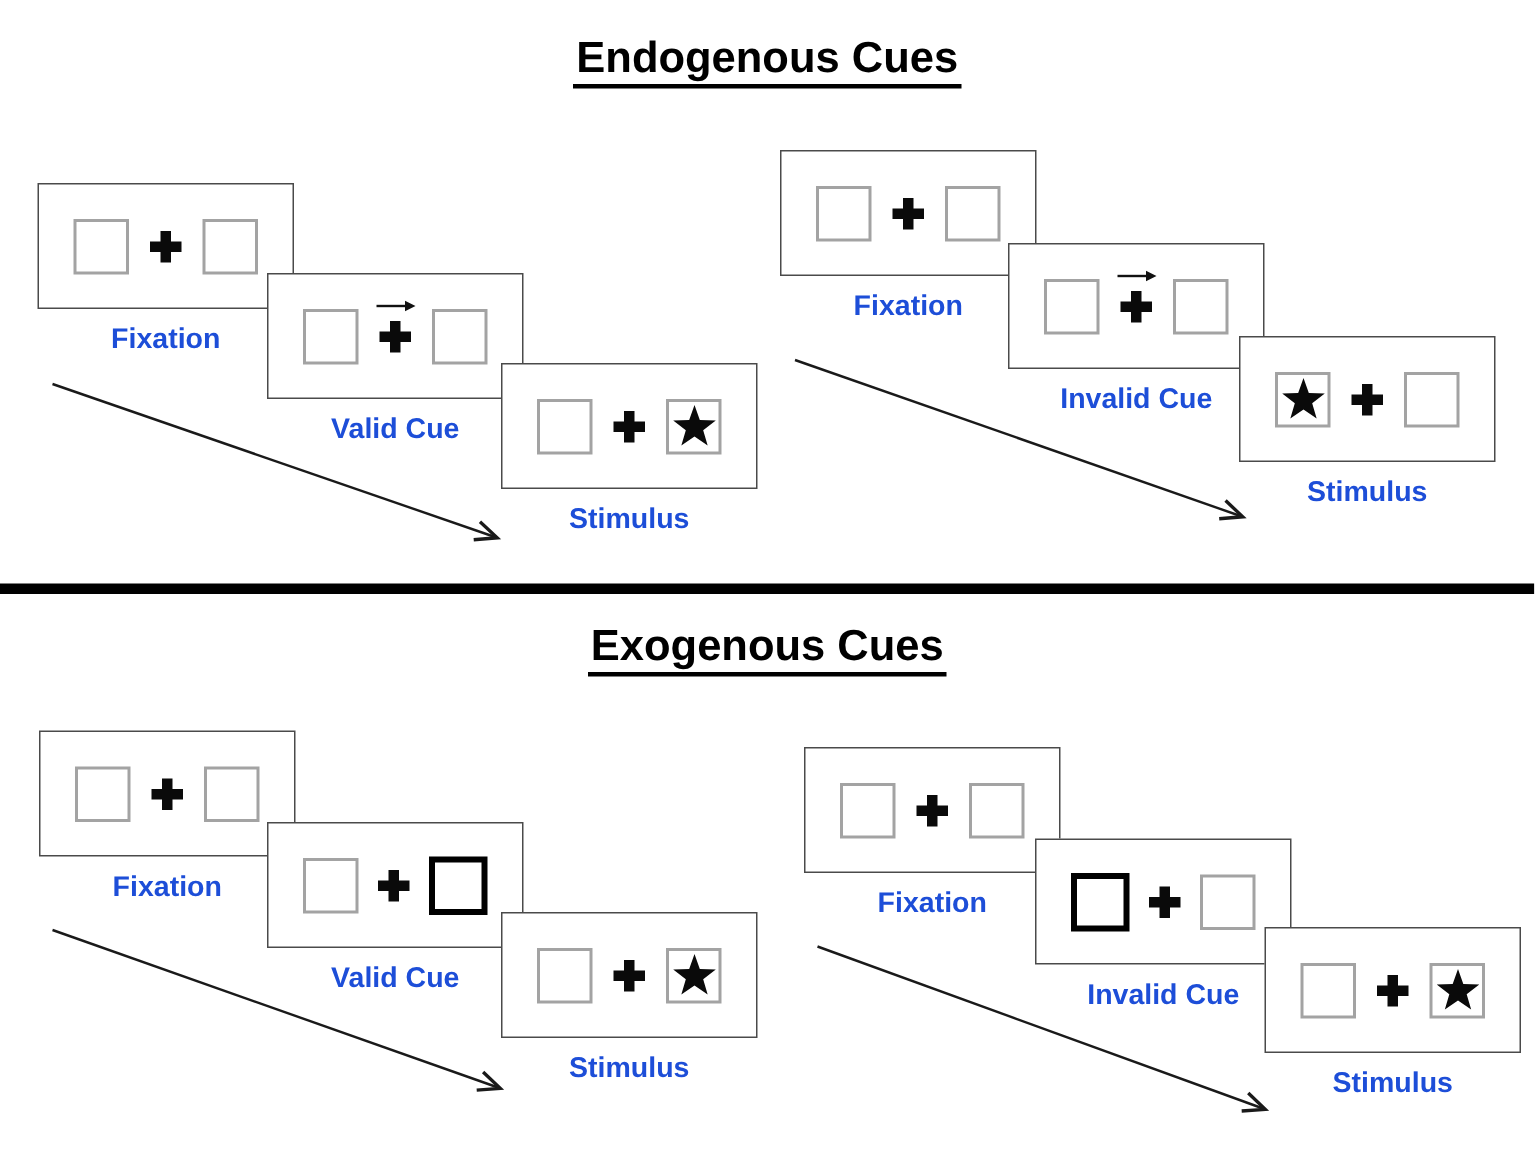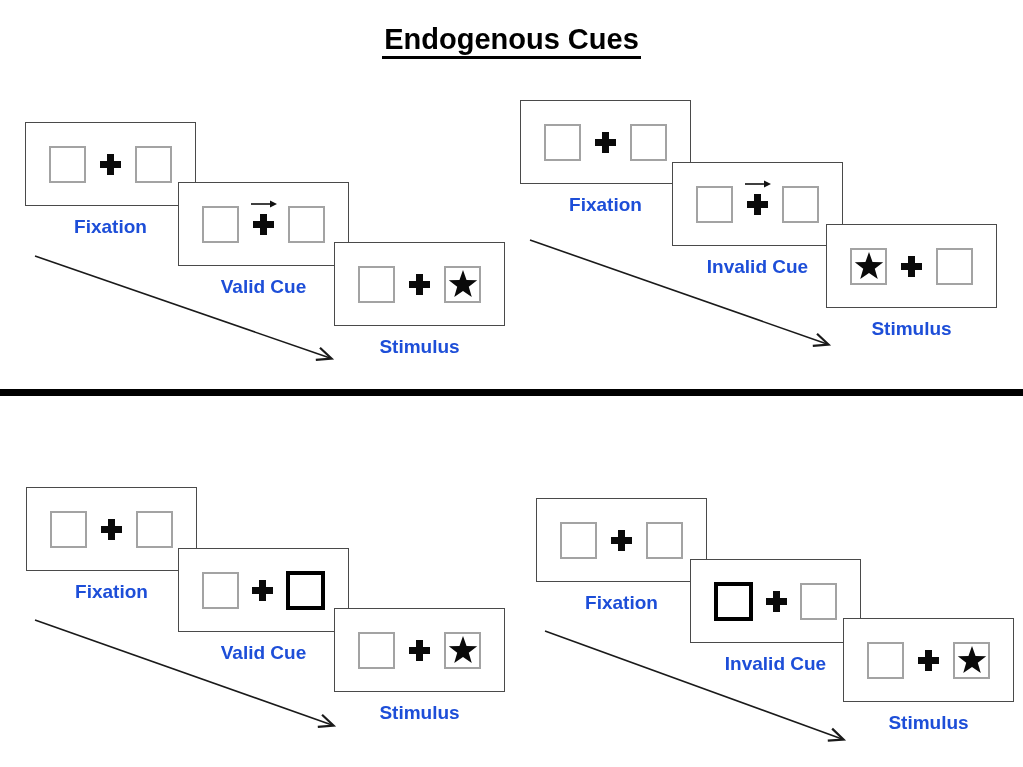--- a/index.html
+++ b/index.html
@@ -132,20 +132,21 @@
       <span class="plus-wrap">
           <span class="plus"></span>
         </span>
       <span class="box"></span>
     </div>
     <div class="plabel" style="left:826px;top:318px">Stimulus</div>
   </div>
 
   <div class="divider" style="top:389px"></div>
 
+  <div class="title" style="top:414px"><span class="u">Exogenous Cues</span></div>
 
   <div>
     <svg class="flow" style="left:29px;top:612px" width="312" height="122">
       <defs>
           <marker id="ah3" markerWidth="12" markerHeight="10" refX="9" refY="5" orient="auto">
             <path d="M1,1 L10,5 L1,9" fill="none" stroke="#1a1a1a" stroke-width="1.4"></path>
           </marker>
         </defs>
       <line x1="6" y1="8" x2="303" y2="113" stroke="#1a1a1a" stroke-width="1.6" marker-end="url(#ah3)"></line>
     </svg>

